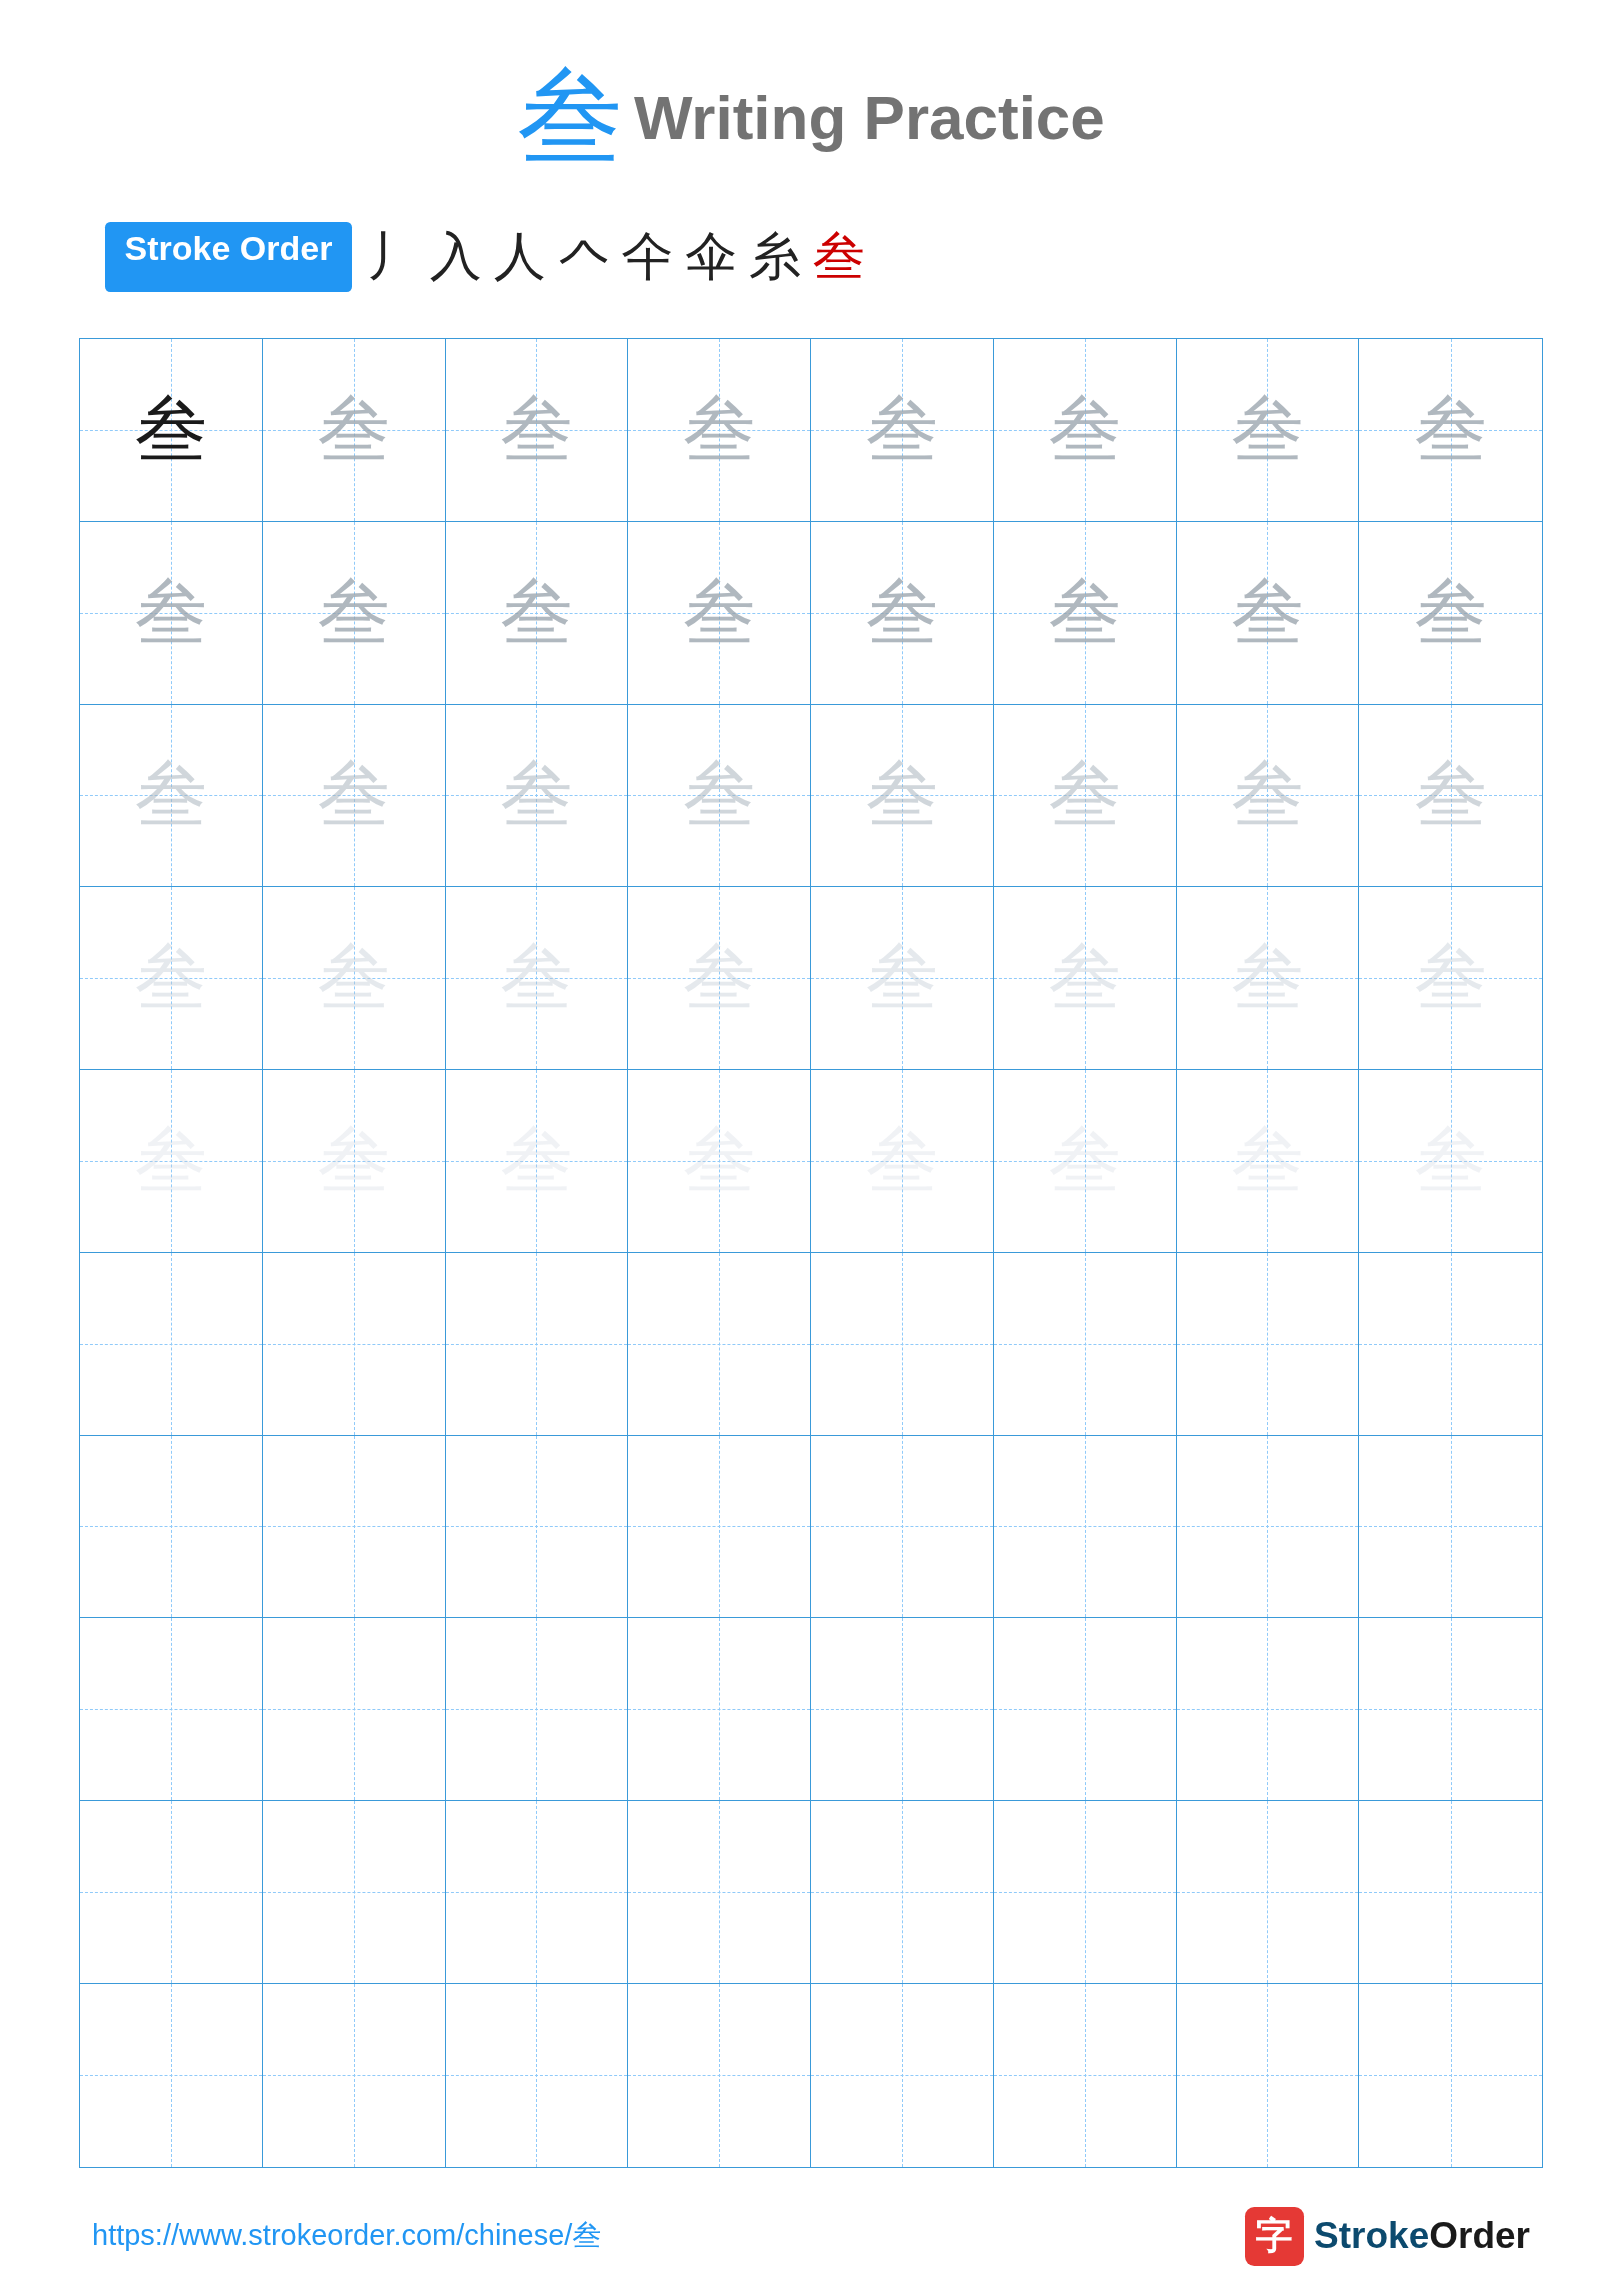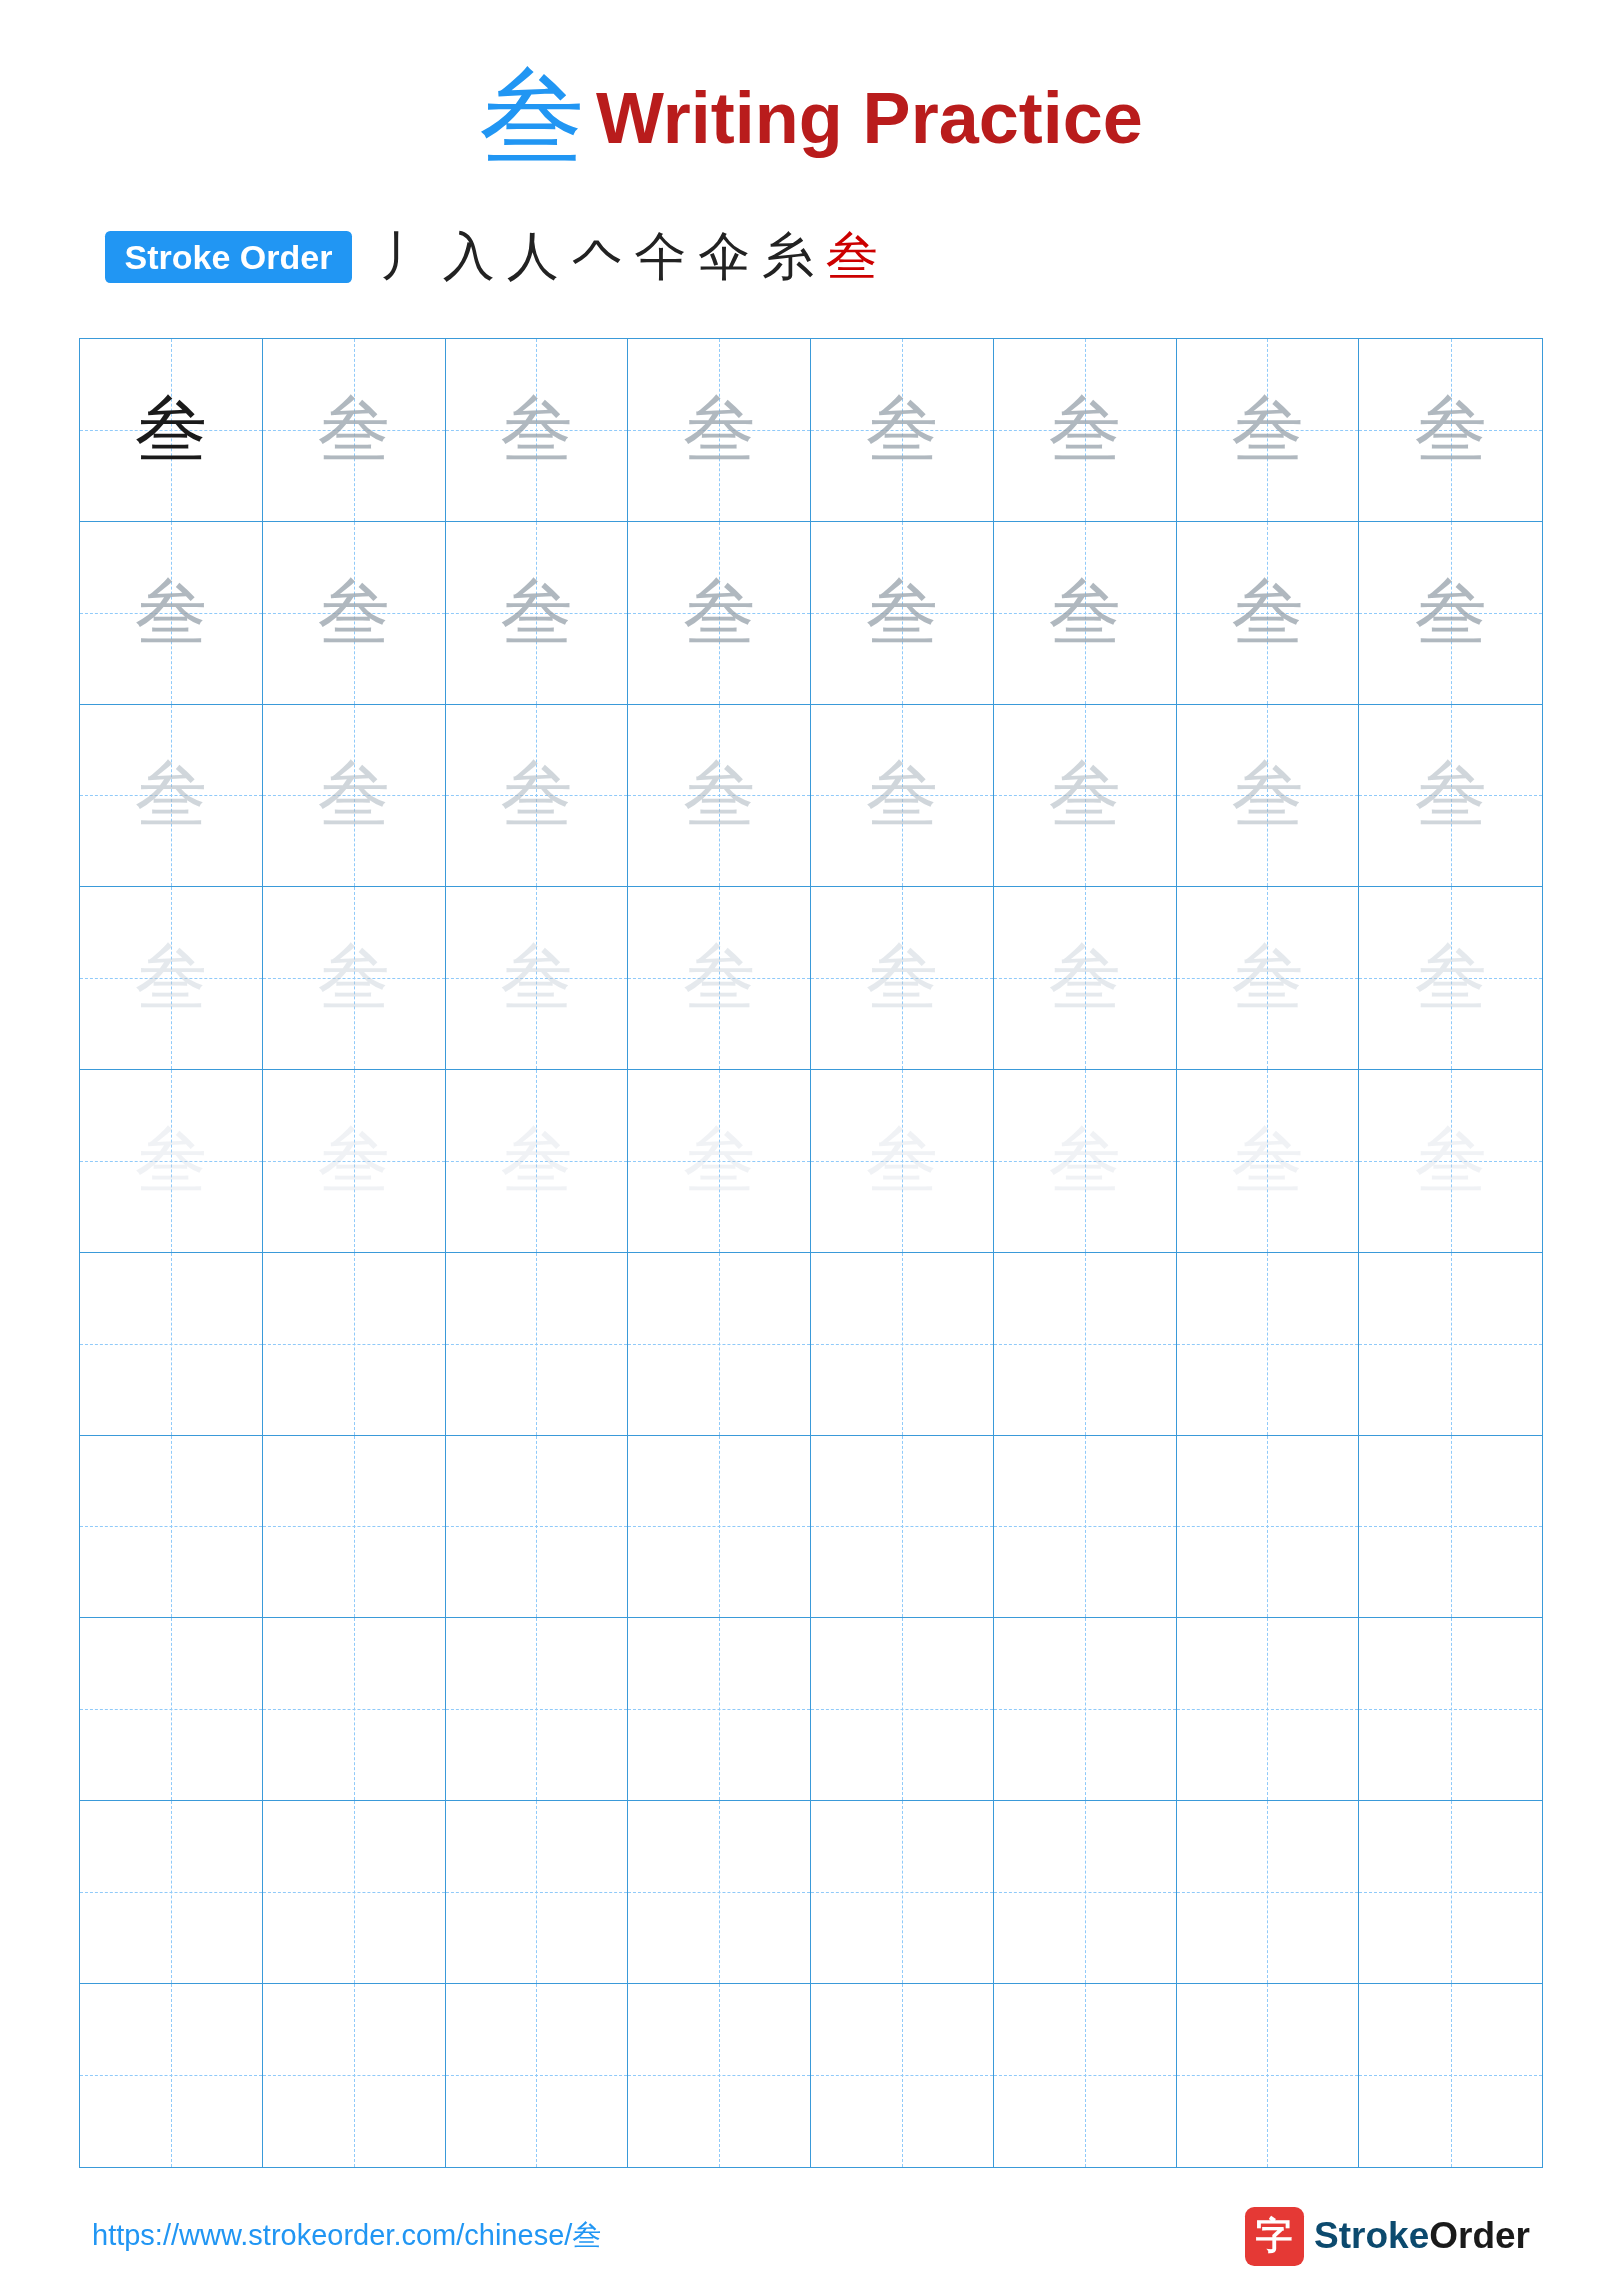--- a/index.html
+++ b/index.html
@@ -31,32 +31,31 @@
       margin-bottom: 52px;
       margin-top: 13px;
     }
     .title-char {
       font-size: 105px;
       color: #2196f3;
       font-family: serif;
       line-height: 1;
     }
     .title-text {
-      font-size: 72px;
+      font-size: 62px;
       font-weight: bold;
-      color: #b91c1c;
+      color: #737373;
       font-family: Arial, sans-serif;
       line-height: 1;
     }
 
     
     .stroke-order-row {
       display: flex;
-      align-items: center;
-      gap: 27px;
+      gap: 14px;
       width: 100%;
       margin-bottom: 46px;
       padding-left: 26px;
     }
     .stroke-order-badge {
       background: #2196f3;
       color: #fff;
       font-size: 34px;
       font-family: Arial, sans-serif;
       font-weight: bold;

